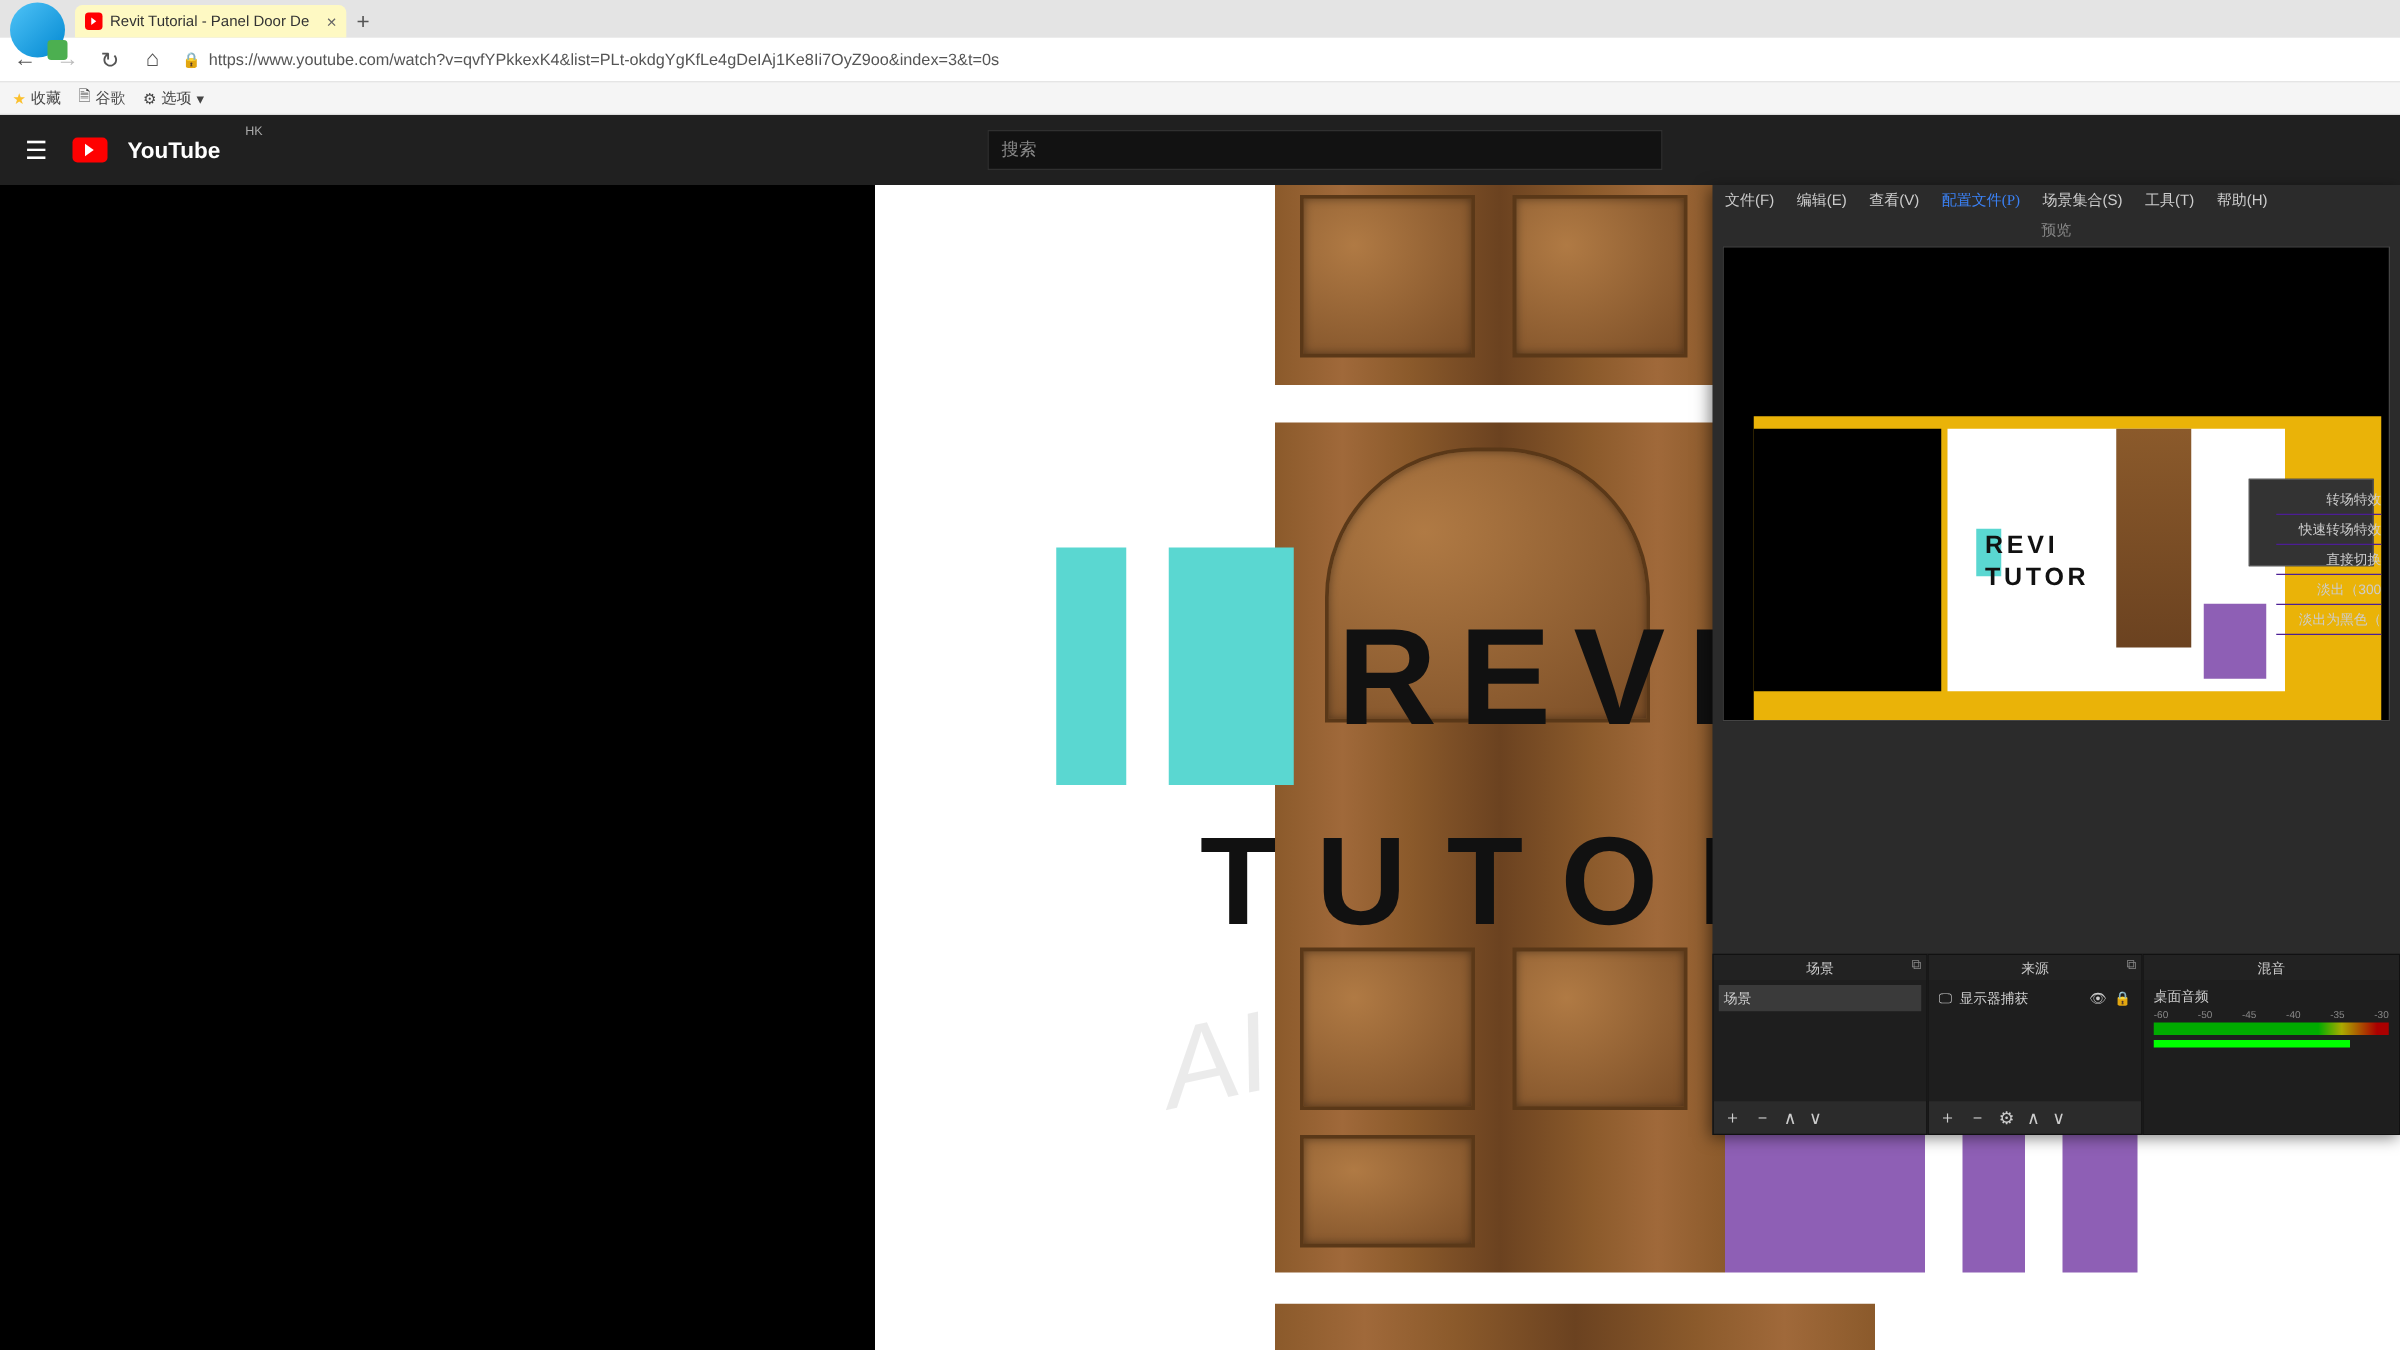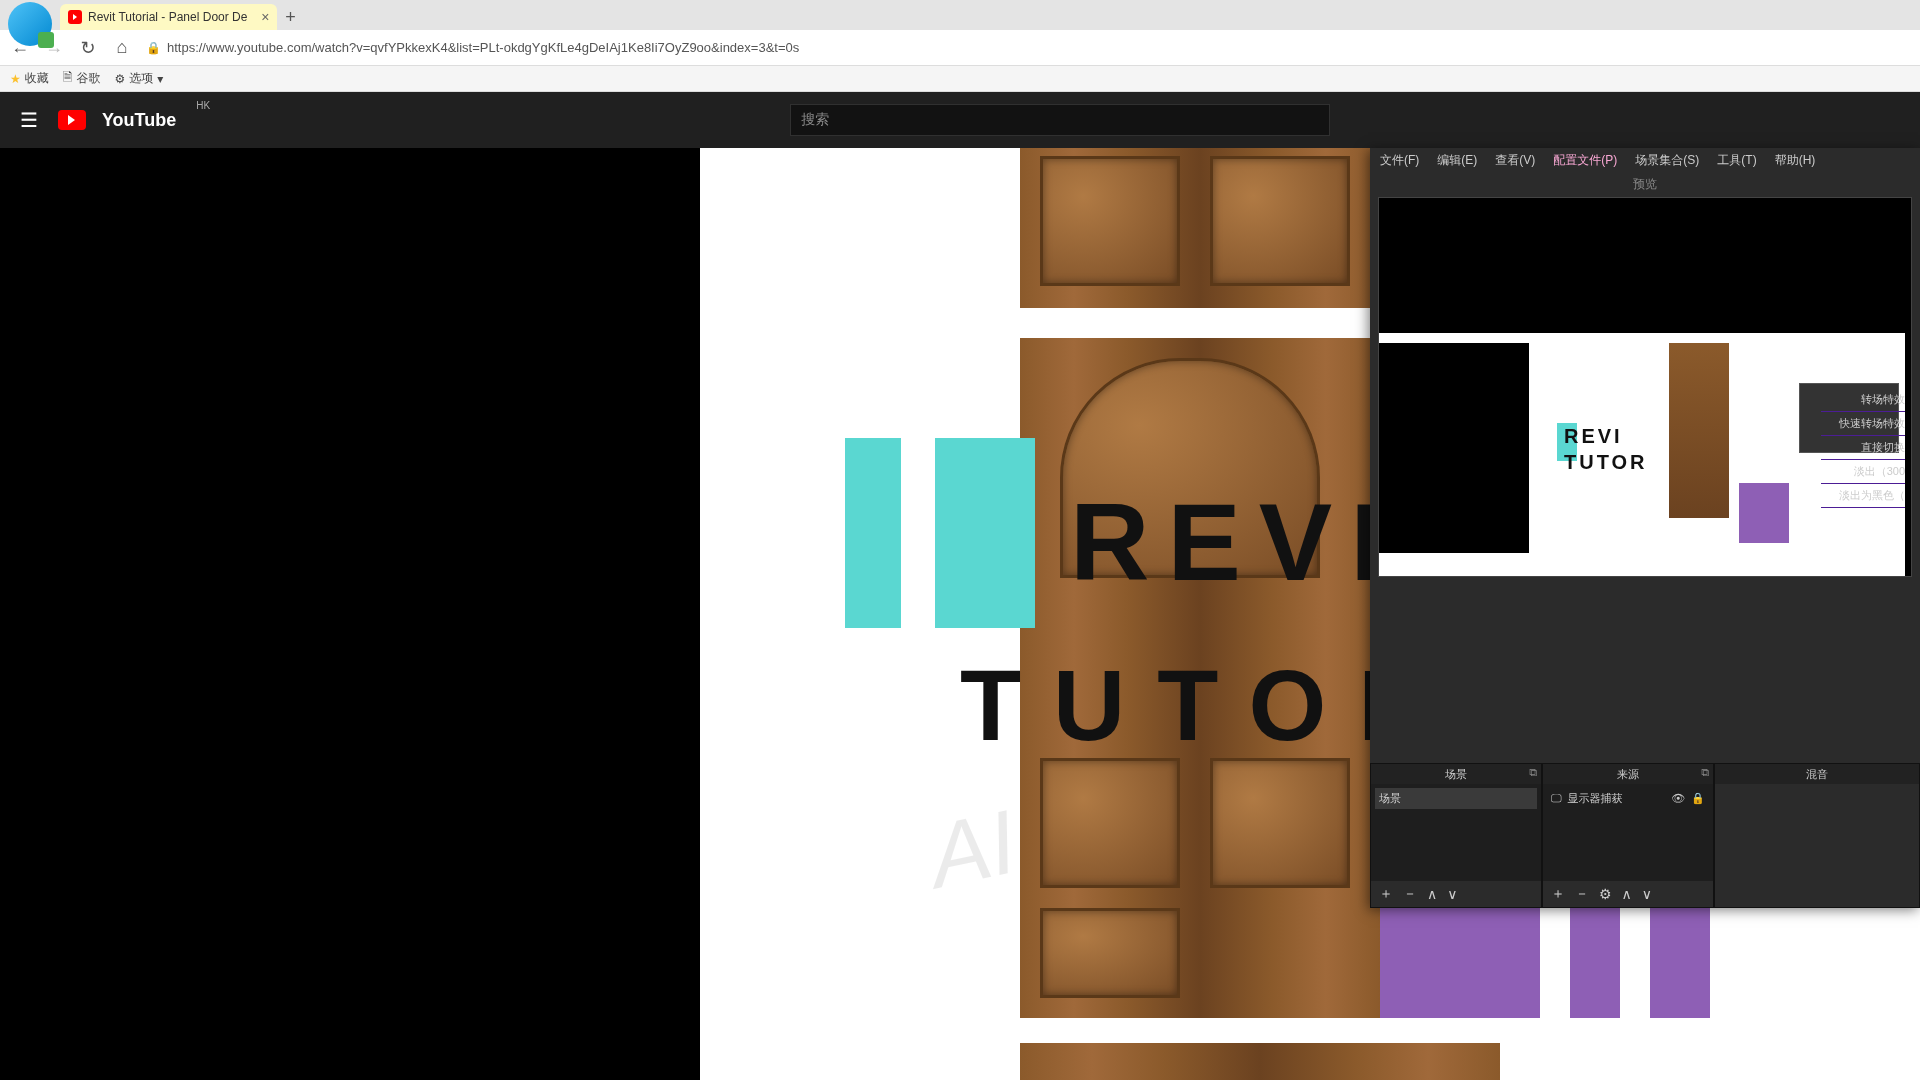--- a/index.html
+++ b/index.html
@@ -58,24 +58,24 @@
 .rt1 { top:330px; left:370px; font-size:110px; }
 .rt2 { top:500px; left:260px; font-size:100px; letter-spacing:32px; }
 .watermark { position:absolute; top:650px; left:230px; font-size:90px; color:rgba(0,0,0,0.08); transform:rotate(-12deg); font-style:italic; }
 
 
 .obs { position:absolute; top:56px; right:0; width: 550px; height: 760px; background:#2b2b2b; color:#ccc; font-size:12px; box-shadow: -2px 2px 12px rgba(0,0,0,.5); }
 .obs-title { height:26px; background:#1e1e1e; display:flex; align-items:center; padding:0 8px; gap:6px; font-size:12px; }
 .obs-logo { width:16px; height:16px; border:2px solid #ccc; border-radius:50%; position:relative; }
 .obs-menu { height:24px; display:flex; align-items:center; gap:18px; padding:0 10px; font-size:12px; }
 .obs-menu span { cursor:pointer; }
-.obs-menu .dim { color:#f9a8d4; }
+.obs-menu .dim { color:#3b82f6;font-family:Liberation Serif, serif; }
 .obs-preview-label { text-align:center; padding:4px 16px; color:#888; }
 .obs-preview { margin:0 8px; height: 380px; background:#000; border:1px solid #444; position:relative; overflow:hidden; }
-.obs-preview-inner { position:absolute; top:135px; left:0; right:6px; height:256px; background:#ffffff; }
+.obs-preview-inner { position:absolute; top:135px; left:24px; right:6px; height:256px; background:#eab308; }
 .obs-mini { position:absolute; background:#000; }
 .obs-mini-l { top:10px; left:0; width:150px; height:210px; }
 .obs-mini-r { top:10px; left:155px; width:270px; height:210px; background:#fff; }
 .obs-mini-text { position:absolute; top:90px; left:185px; font-size:20px; font-weight:900; color:#111; letter-spacing:3px; line-height:1.3; }
 .obs-mini-cyan { position:absolute; top:90px; left:178px; width:20px; height:38px; background:#5ad7d1; }
 .obs-mini-door { position:absolute; top:10px; left:290px; width:60px; height:175px; background:linear-gradient(#8b5a2b,#6b4220); }
 .obs-mini-pur { position:absolute; top:150px; left:360px; width:50px; height:60px; background:#8e5fb5; }
 .obs-thumb { position:absolute; top:50px; right:6px; width:100px; height:70px; background:#333; border:1px solid #555; }
 
 .obs-trans { position:absolute; top:56px; right:0; width:90px; font-size:11px; text-align:right; padding-right:6px; }
@@ -224,18 +224,31 @@
           <div class="dock-controls">
             <span class="dock-btn">＋</span>
             <span class="dock-btn">－</span>
             <span class="dock-btn">⚙</span>
             <span class="dock-btn">∧</span>
             <span class="dock-btn">∨</span>
           </div>
         </div>
         <div class="dock" style="flex:1.2">
           <div class="dock-title"><span>混音</span></div>
+          <div class="dock-body">
+            <div class="mixer-label">桌面音频</div>
+            <div class="mixer-ticks">
+              <span>-60</span>
+                <span>-50</span>
+                <span>-45</span>
+                <span>-40</span>
+                <span>-35</span>
+                <span>-30</span>
+            </div>
+            <div class="mixer-scale"></div>
+            <div class="mixer-bar"></div>
+          </div>
         </div>
       </div>
     </div>
 
   </div>
 </div>
 
 </body></html>

